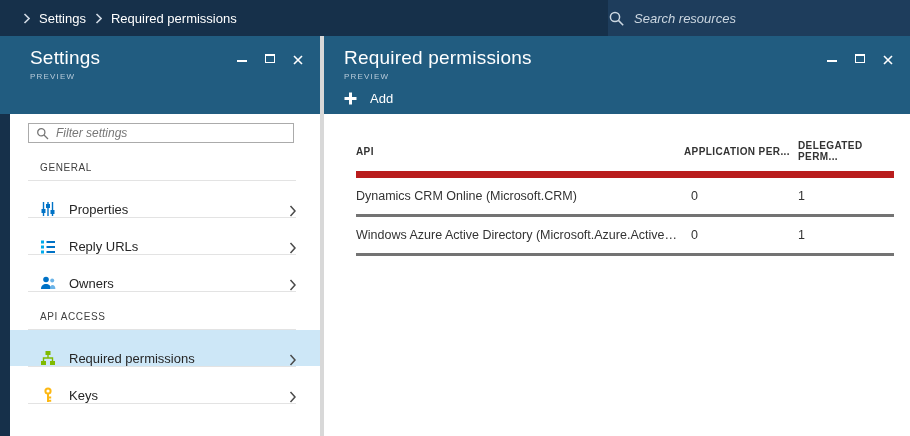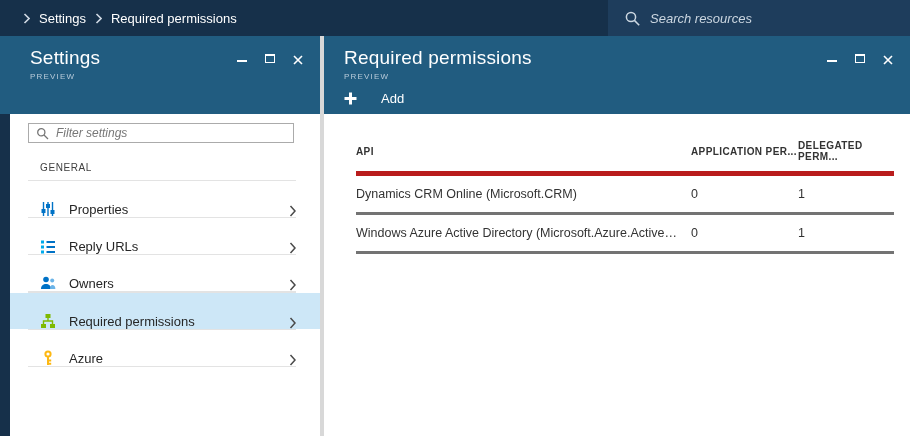--- a/index.html
+++ b/index.html
@@ -3,40 +3,40 @@
 <meta charset="utf-8">
 <style>
   * { margin:0; padding:0; box-sizing:border-box; }
   html,body { width:910px; height:436px; overflow:hidden; }
   body { font-family:"Liberation Sans", sans-serif; background:#d8d8d8; }
 
   
   .topbar { height:36px; background:#16304a; display:flex; align-items:center; color:#fff; position:relative; padding-left:14px; }
   .crumb-sep { display:flex; align-items:center; margin:0 9px; }
   .crumb { font-size:13px; color:#ffffff; cursor:pointer; white-space:nowrap; }
-  .searchbox { position:absolute; right:0; top:0; height:36px; width:302px; background:#1e3d5c; display:flex; align-items:center; padding-left:16px; }
+  .searchbox { position:absolute; right:0; top:0; height:36px; width:302px; background:#1e3d5c; display:flex; align-items:center; }
   .searchbox svg { flex:0 0 auto; }
   .searchbox input { background:transparent; border:none; outline:none; color:#e6edf3; font-size:13px; font-style:italic; margin-left:9px; width:230px; font-family:"Liberation Sans", sans-serif; }
   .searchbox input::placeholder { color:#ccd7e1; font-style:italic; }
 
   
   .blades { display:flex; height:400px; gap:4px; }
   .blade { display:flex; flex-direction:column; background:#fff; }
   .blade-left { width:320px; flex:0 0 320px; }
   .blade-right { flex:1; }
   .blade-header { background:#215c80; color:#fff; height:78px; position:relative; padding:11px 14px 0 30px; flex:0 0 78px; }
   .blade-right .blade-header { padding-left:20px; }
   .blade-title { font-size:19px; font-weight:400; letter-spacing:0.2px; }
   .blade-preview { font-size:8px; letter-spacing:1.2px; color:#b8cbd9; margin-top:3px; }
   .wc { position:absolute; top:16px; right:16px; display:flex; gap:16px; align-items:center; }
   .wc-btn { width:12px; height:12px; position:relative; cursor:pointer; }
   .wc-min::after { content:""; position:absolute; left:1px; right:1px; bottom:2px; height:2px; background:#fff; }
   .wc-max::after { content:""; position:absolute; left:1px; right:1px; top:2px; bottom:1px; border:1px solid #fff; border-top-width:2px; }
 
-  .add-btn { display:flex; align-items:center; gap:24px; margin-top:10px; cursor:pointer; width:70px; }
+  .add-btn { display:flex; align-items:center; gap:13px; margin-top:10px; cursor:pointer; width:70px; }
   .add-label { font-size:13px; color:#fff; }
 
   
   .blade-body { flex:1; background:#fff; position:relative; overflow:hidden; }
   .blade-left .blade-body { padding-left:10px; }
   .left-strip { position:absolute; left:0; top:0; bottom:0; width:10px; background:#16304a; }
 
   .filter-box { margin:9px 26px 0 18px; height:20px; border:1px solid #ababab; display:flex; align-items:center; padding:0 7px; background:#fff; }
   .filter-box input { border:none; outline:none; flex:1; font-size:12px; font-style:italic; margin-left:7px; color:#333; font-family:"Liberation Sans", sans-serif; }
   .filter-box input::placeholder { color:#777; font-style:italic; }
@@ -46,21 +46,21 @@
 
   .nav-row { height:36px; display:flex; align-items:flex-end; padding:0 24px 0 30px; cursor:pointer; }
   .nav-row.selected { background:#cde7f7; }
   .nav-icon { width:16px; height:16px; flex:0 0 16px; display:flex; align-items:center; justify-content:center; }
   .nav-label { margin-left:13px; font-size:13px; color:#262626; }
   .nav-chevron { margin-left:auto; display:flex; align-items:center; }
 
   
   .perm-table { margin:16px 16px 0 32px; }
   .t-head, .t-row { display:grid; grid-template-columns:1fr 107px 96px; align-items:center; }
-  .t-head { font-size:10px; font-weight:bold; color:#333; letter-spacing:0.4px; padding:10px 0 9px 0; border-bottom:5px solid #b91c1c; }
+  .t-head { font-size:10px; font-weight:bold; color:#333; letter-spacing:0.4px; padding:10px 0 9px 0; border-bottom:7px solid #b91c1c;gap:7px; }
   .t-row { font-size:12.5px; color:#333; padding:11px 0; border-bottom:3px solid #737373; cursor:pointer; }
   .t-cell-api { white-space:nowrap; overflow:hidden; text-overflow:ellipsis; padding-right:10px; }
 </style>
 </head>
 <body>
 
 <div class="topbar">
   <span class="crumb-sep">
     <svg width="7" height="11" viewBox="0 0 7 11">
         <path d="M1.5 1 L6 5.5 L1.5 10" fill="none" stroke="#cfd8e3" stroke-width="1.6"></path>
@@ -173,20 +173,21 @@
         </span>
         <span class="nav-label">Owners</span>
         <span class="nav-chevron">
           <svg width="7" height="12" viewBox="0 0 7 12">
               <path d="M1.5 1 L6 6 L1.5 11" fill="none" stroke="#4a4a4a" stroke-width="1.5"></path>
             </svg>
         </span>
       </div>
       <div class="divider"></div>
 
+      <div class="section-label">API ACCESS</div>
       <div class="divider"></div>
 
       <div class="nav-row selected">
         <span class="nav-icon">
           <svg width="16" height="16" viewBox="0 0 16 16">
             <path d="M8 5 V8 M3.5 11 V8 H12.5 V11" fill="none" stroke="#7fba00" stroke-width="1.4"></path>
             <rect x="5.5" y="1" width="5" height="4" fill="#7fba00"></rect>
             <rect x="1" y="11" width="5" height="4" fill="#7fba00"></rect>
             <rect x="10" y="11" width="5" height="4" fill="#7fba00"></rect>
           </svg>
@@ -200,21 +201,21 @@
       </div>
       <div class="divider"></div>
 
       <div class="nav-row">
         <span class="nav-icon">
           <svg width="16" height="16" viewBox="0 0 16 16">
             <circle cx="8" cy="4" r="2.6" fill="none" stroke="#fdb813" stroke-width="2"></circle>
             <path d="M8 6.6 V15 M8 10.5 H11.2 M8 13.8 H11.2" stroke="#fdb813" stroke-width="2" fill="none"></path>
           </svg>
         </span>
-        <span class="nav-label">Azure</span>
+        <span class="nav-label">Keys</span>
         <span class="nav-chevron">
           <svg width="7" height="12" viewBox="0 0 7 12">
               <path d="M1.5 1 L6 6 L1.5 11" fill="none" stroke="#4a4a4a" stroke-width="1.5"></path>
             </svg>
         </span>
       </div>
       <div class="divider"></div>
     </div>
   </div>
 

